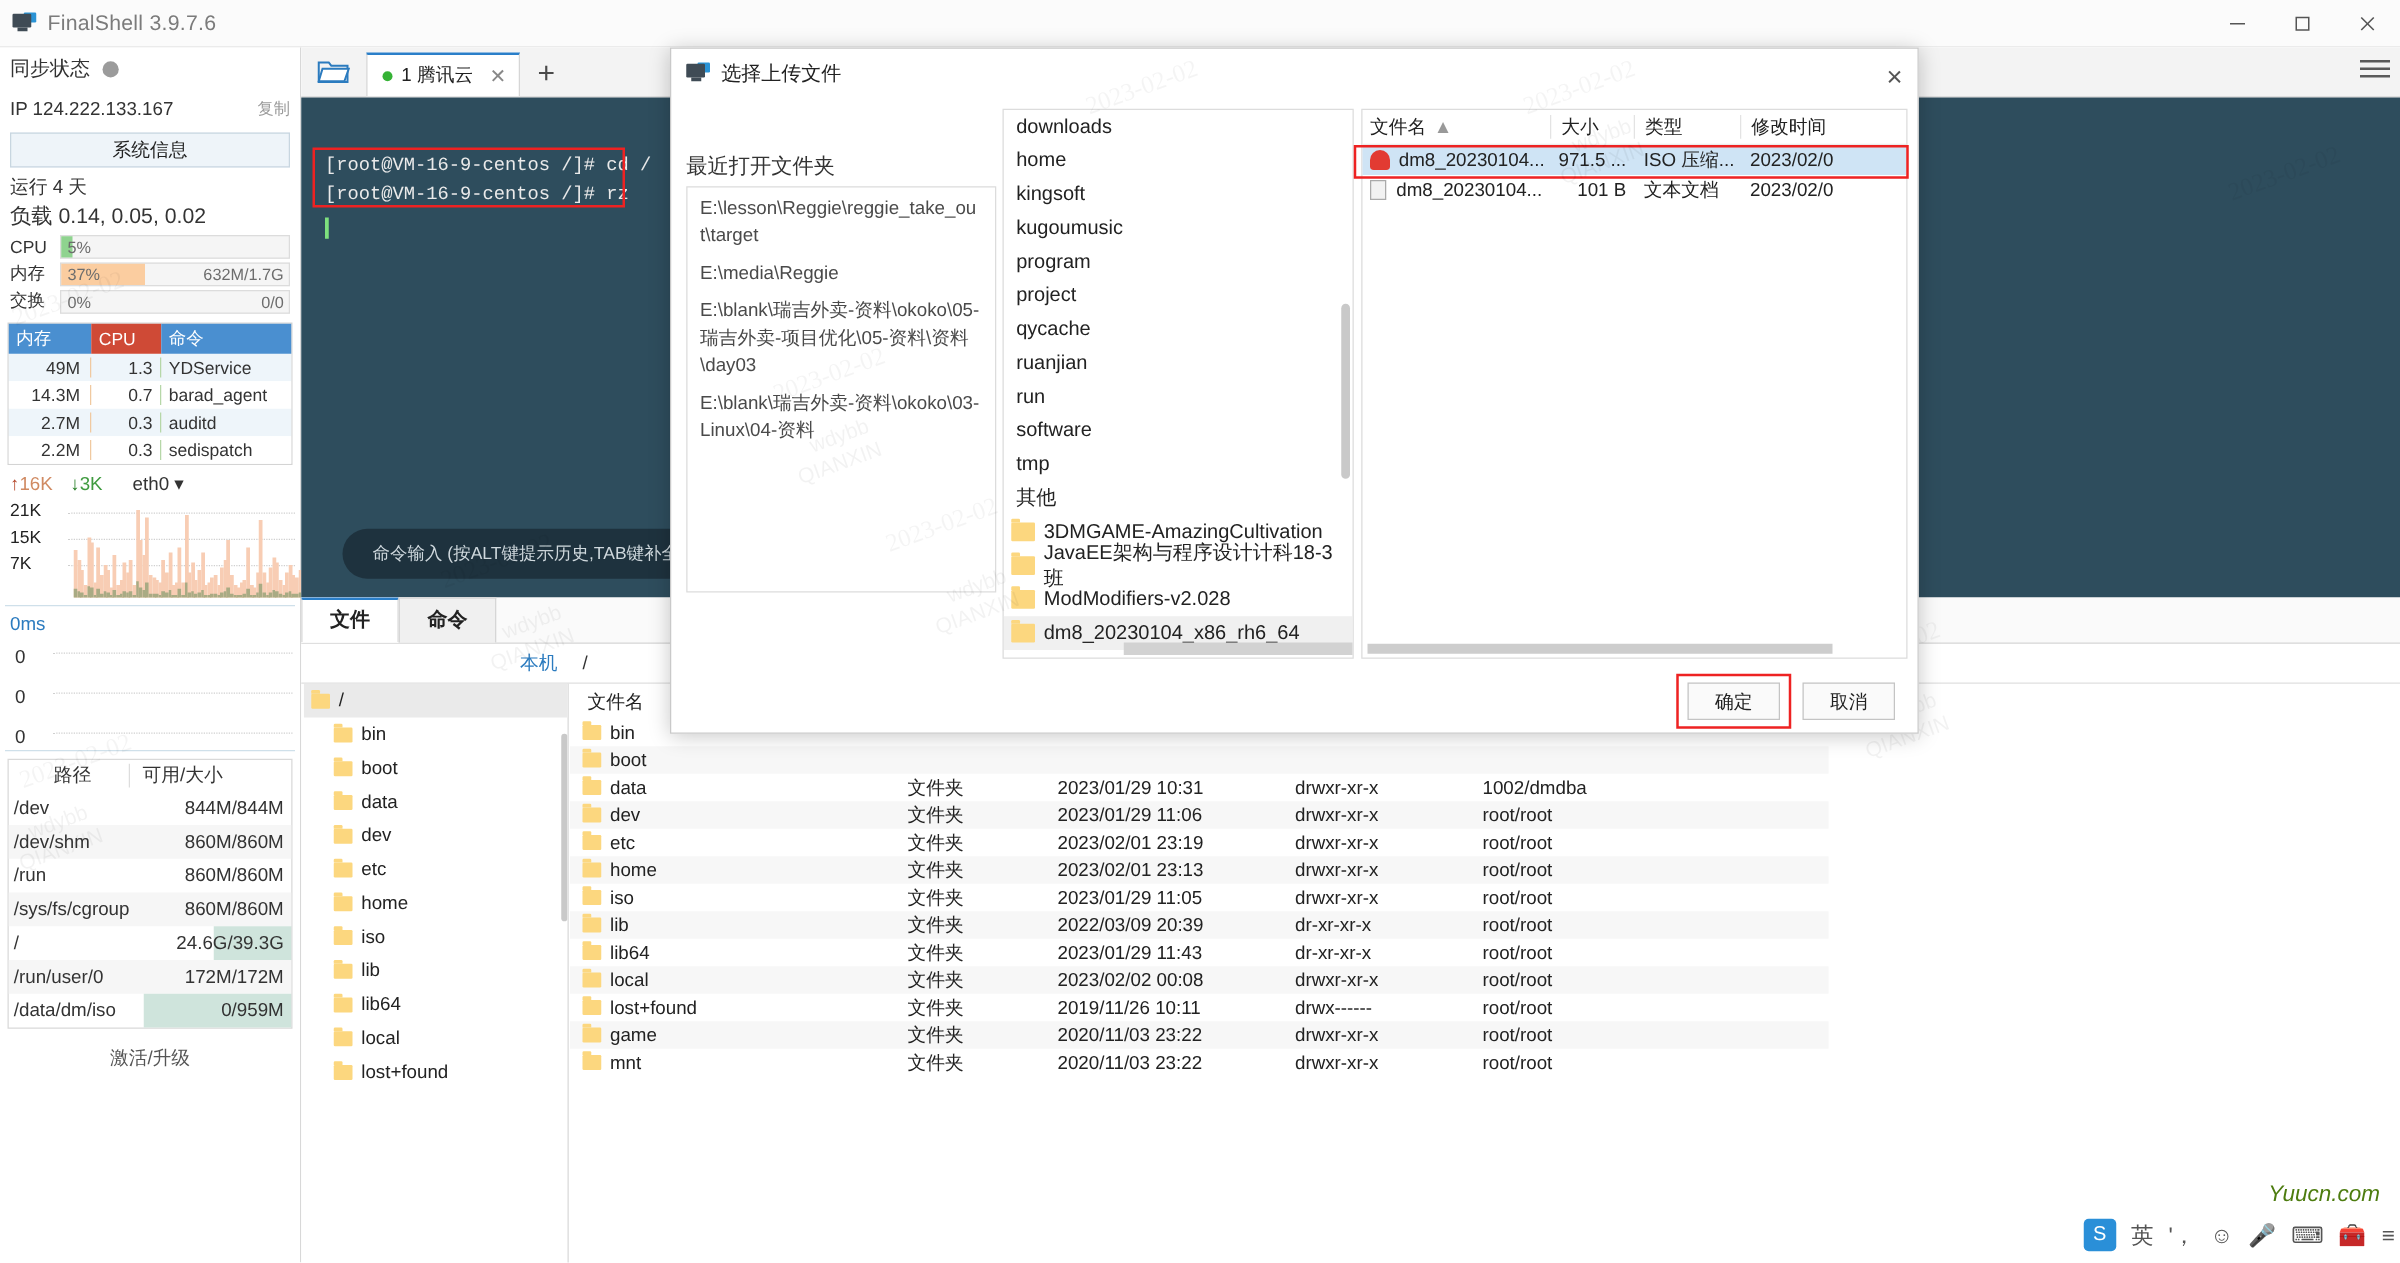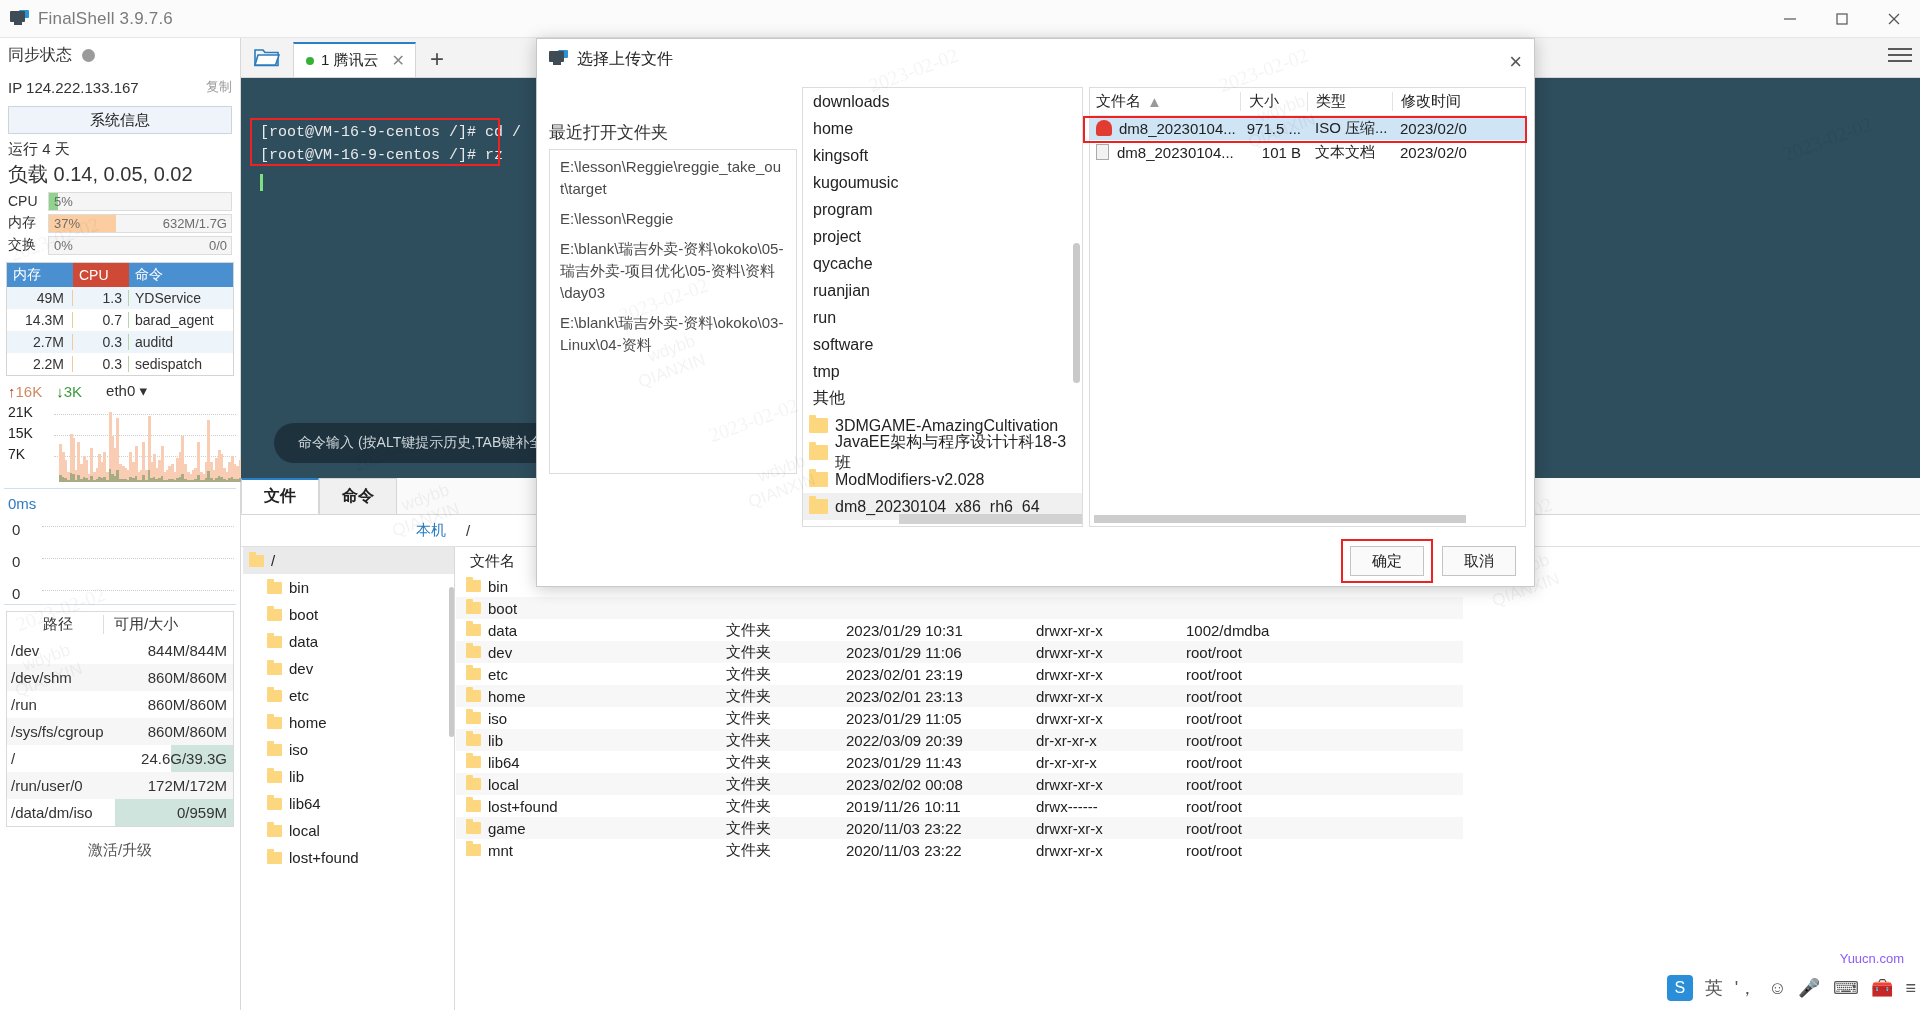--- a/index.html
+++ b/index.html
@@ -41,21 +41,21 @@
   .sync-label { font-size: 16px; }
   .sync-dot { width: 13px; height: 13px; border-radius: 50%; background: #9b9b9b; margin-left: 10px; }
   .ip-row { height: 30px; justify-content: space-between; }
   .ip-text { font-size: 15px; }
   .copy-text { color: #9a9a9a; font-size: 13px; }
   .sysinfo-btn {
     margin: 4px 8px 0 8px; height: 28px; border: 1px solid #c8d6e0; background: #eef4f9;
     display: flex; align-items: center; justify-content: center; font-size: 15px; color: #222;
   }
   .uptime { padding: 6px 8px 0 8px; font-size: 15px; }
-  .load { padding: 2px 8px 2px 8px; font-size: 20px; }
+  .load { padding: 2px 8px 2px 8px; font-size: 17px; }
 
   .meter-row { display: flex; align-items: center; padding: 1px 8px; height: 22px; }
   .meter-name { width: 40px; font-size: 14px; color: #333; }
   .meter-bar {
     position: relative; flex: 1; height: 19px; background: #f5f5f5; border: 1px solid #dcdcdc;
     display: flex; align-items: center;
   }
   .meter-fill { position: absolute; left: 0; top: 0; bottom: 0; }
   .meter-pct { position: relative; z-index: 2; font-size: 13px; color: #6d6d6d; padding-left: 5px; }
   .meter-right { position: absolute; right: 4px; font-size: 13px; color: #6d6d6d; z-index: 2; }
@@ -210,21 +210,21 @@
   .ok-ring { position:absolute; right: 101px; bottom: 3px; width: 92px; height: 44px; border:2px solid #ee2222; }
   .cancel-wrap { position:absolute; right: 18px; bottom: 10px; }
 
   
   .wm { position:absolute; color: rgba(0,0,0,.045); font-size: 20px; transform: rotate(-20deg); pointer-events:none; white-space:nowrap; font-family:"Liberation Serif", serif;}
   .wm2 { position:absolute; color: rgba(0,0,0,.05); font-size: 17px; transform: rotate(-20deg); pointer-events:none;}
 
   
   .ime { position:absolute; right: 4px; bottom: 4px; height: 36px; display:flex; align-items:center; gap:12px; }
   .ime .sg { width: 26px; height: 26px; background:#2a8fd8; border-radius:4px; color:#fff; display:flex; align-items:center; justify-content:center; font-size:16px;}
-  .yuucn { position:absolute; right: 16px; bottom: 44px; color:#8b5cf6; font-size:13px; }
+  .yuucn { position:absolute; right: 16px; bottom: 44px; color:#4d7c0f; font-size:18px;font-style:italic; }
   .ime-ic { font-size: 18px; color:#555; }
 </style>
 </head>
 <body>
 
 <div id="app">
 
   <div class="titlebar">
     <div class="tb-icon">
       <span class="scr2"></span>
@@ -820,21 +820,21 @@
           <span class="base"></span>
       </span>
       <span>选择上传文件</span>
     </div>
     <div class="dlg-close">×</div>
 
     <div class="dlg-sub">最近打开文件夹</div>
     <div class="recent-box">
       <div id="recent-items">
           <div class="recent-item">E:\lesson\Reggie\reggie_take_out\target</div>
-          <div class="recent-item">E:\lesson\Reggie</div>
+          <div class="recent-item">E:\media\Reggie</div>
           <div class="recent-item">E:\blank\瑞吉外卖-资料\okoko\05-瑞吉外卖-项目优化\05-资料\资料\day03</div>
           <div class="recent-item">E:\blank\瑞吉外卖-资料\okoko\03-Linux\04-资料</div>
         </div>
     </div>
 
     <div class="folder-box">
       <div id="folder-items">
           <div class="fb-item">
             <span style="width:4px;display:inline-block"></span>
             <span>downloads</span>

